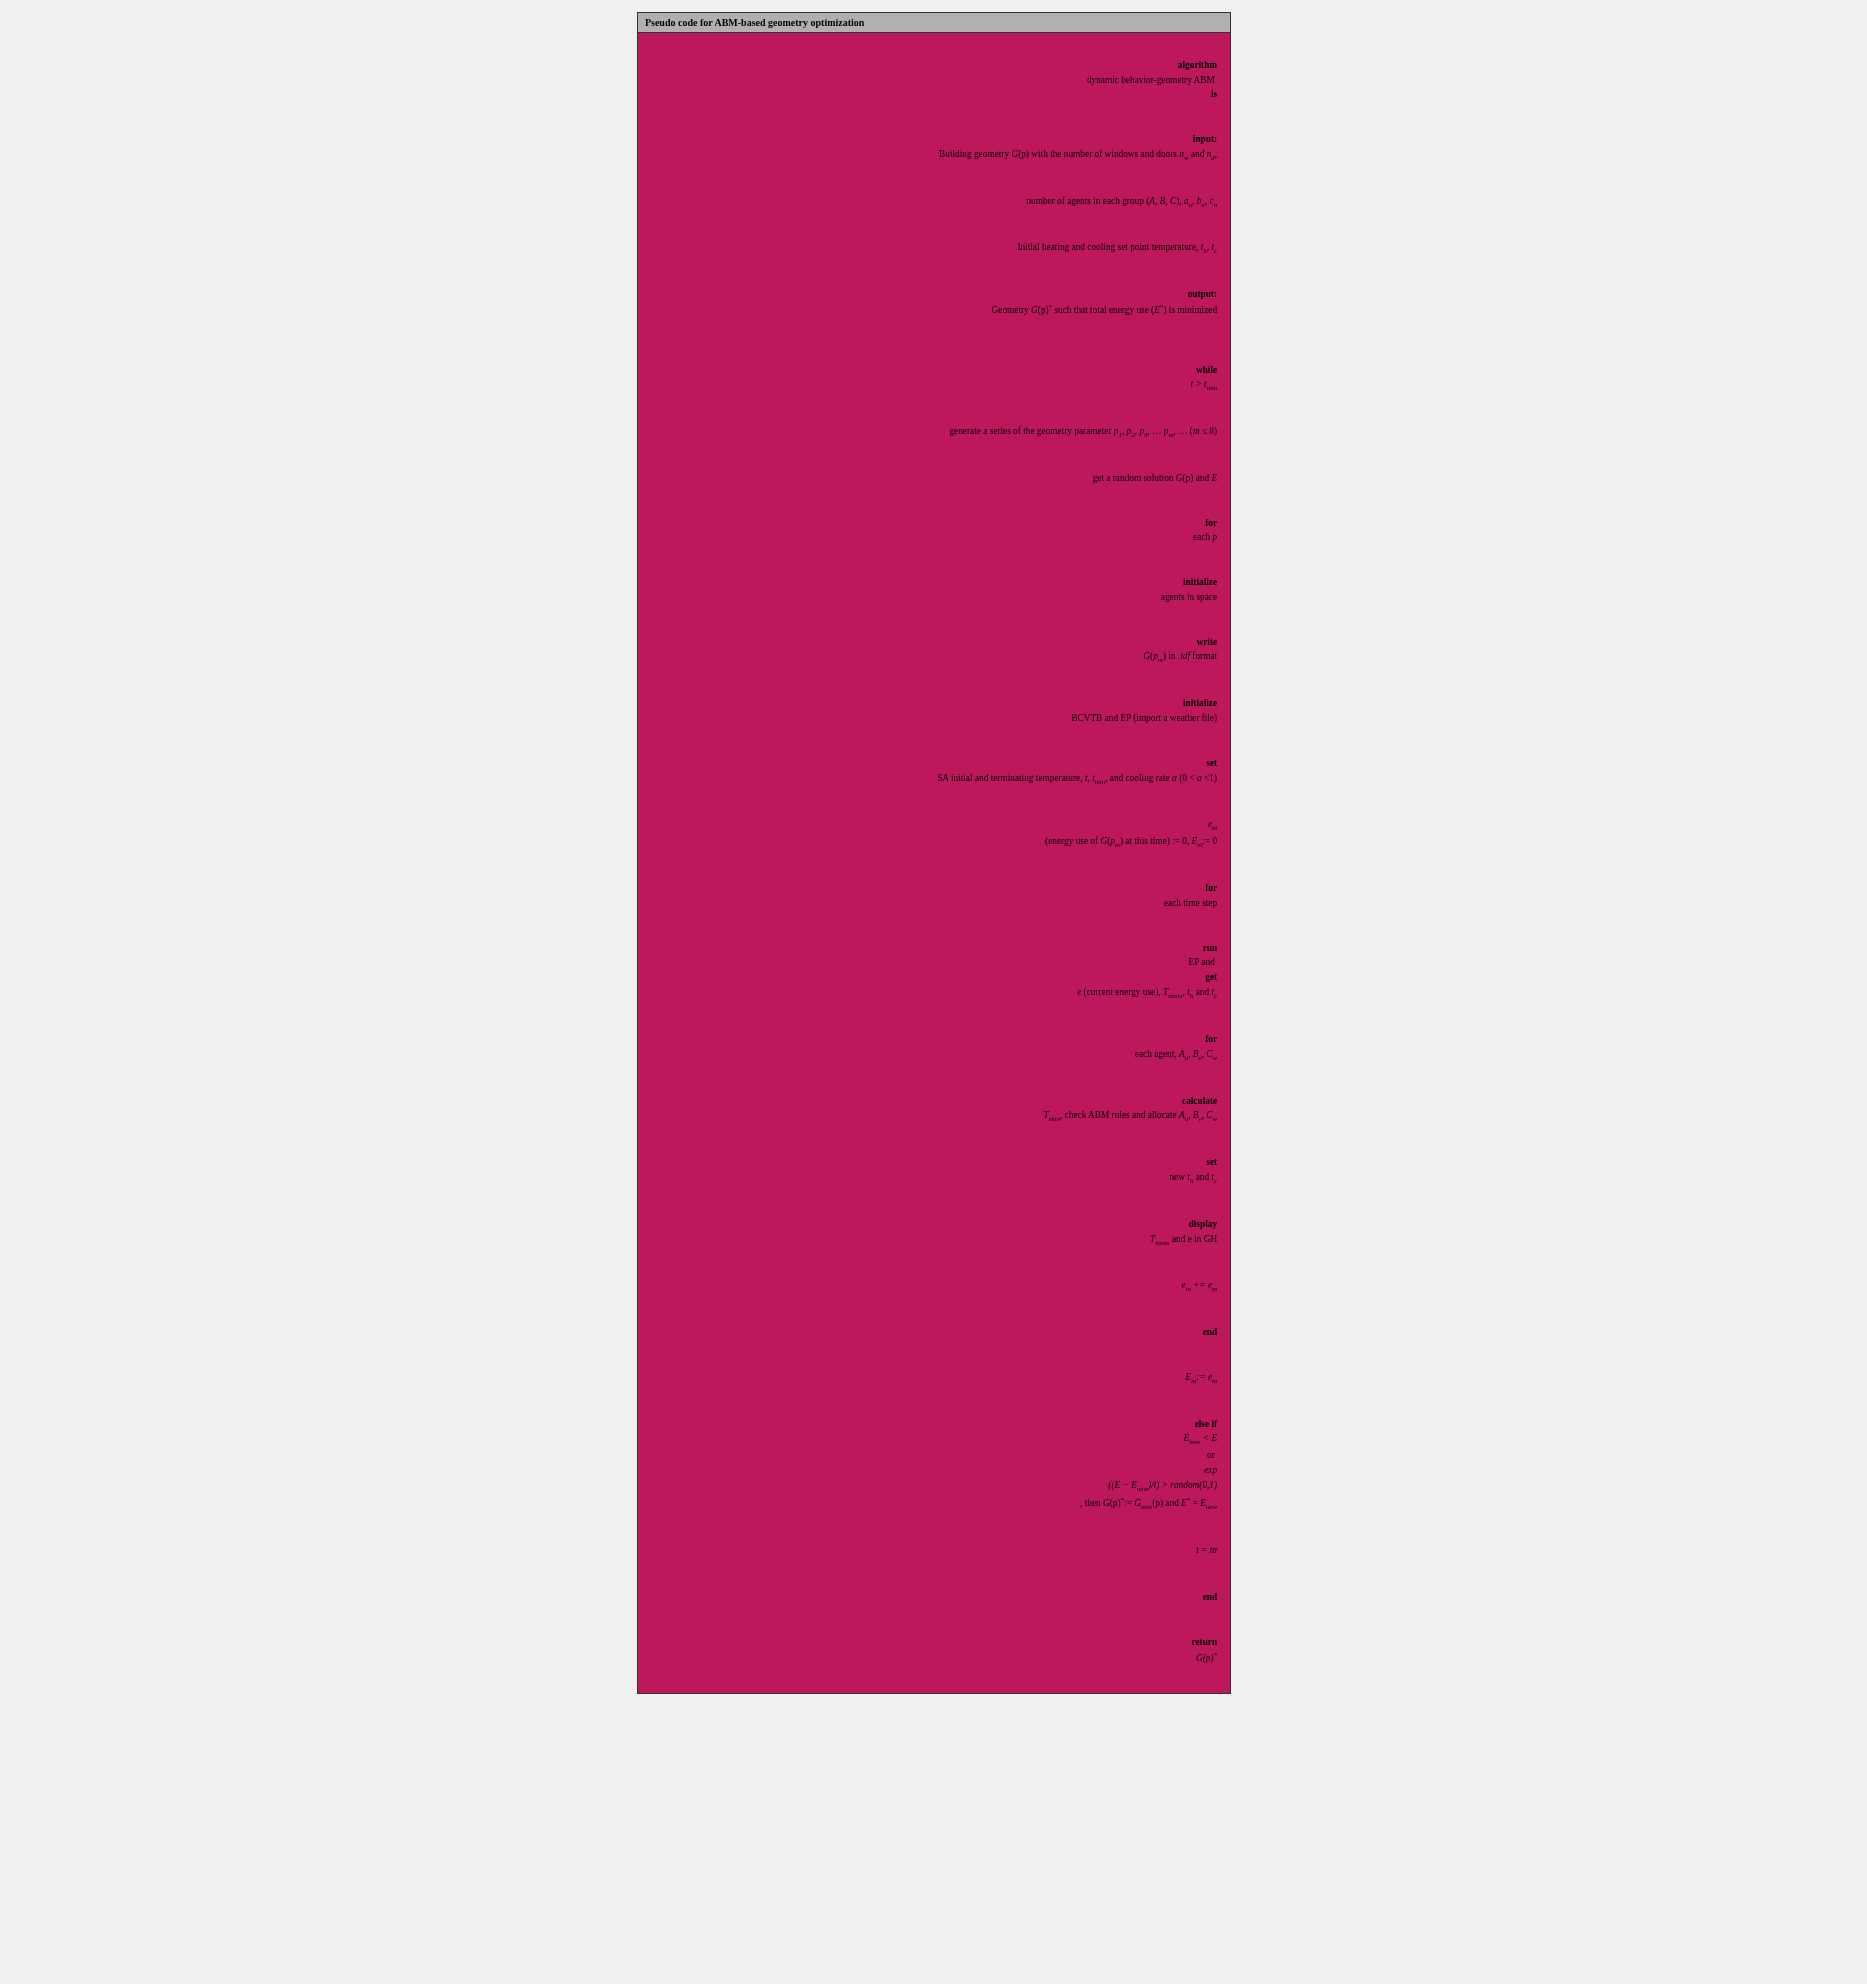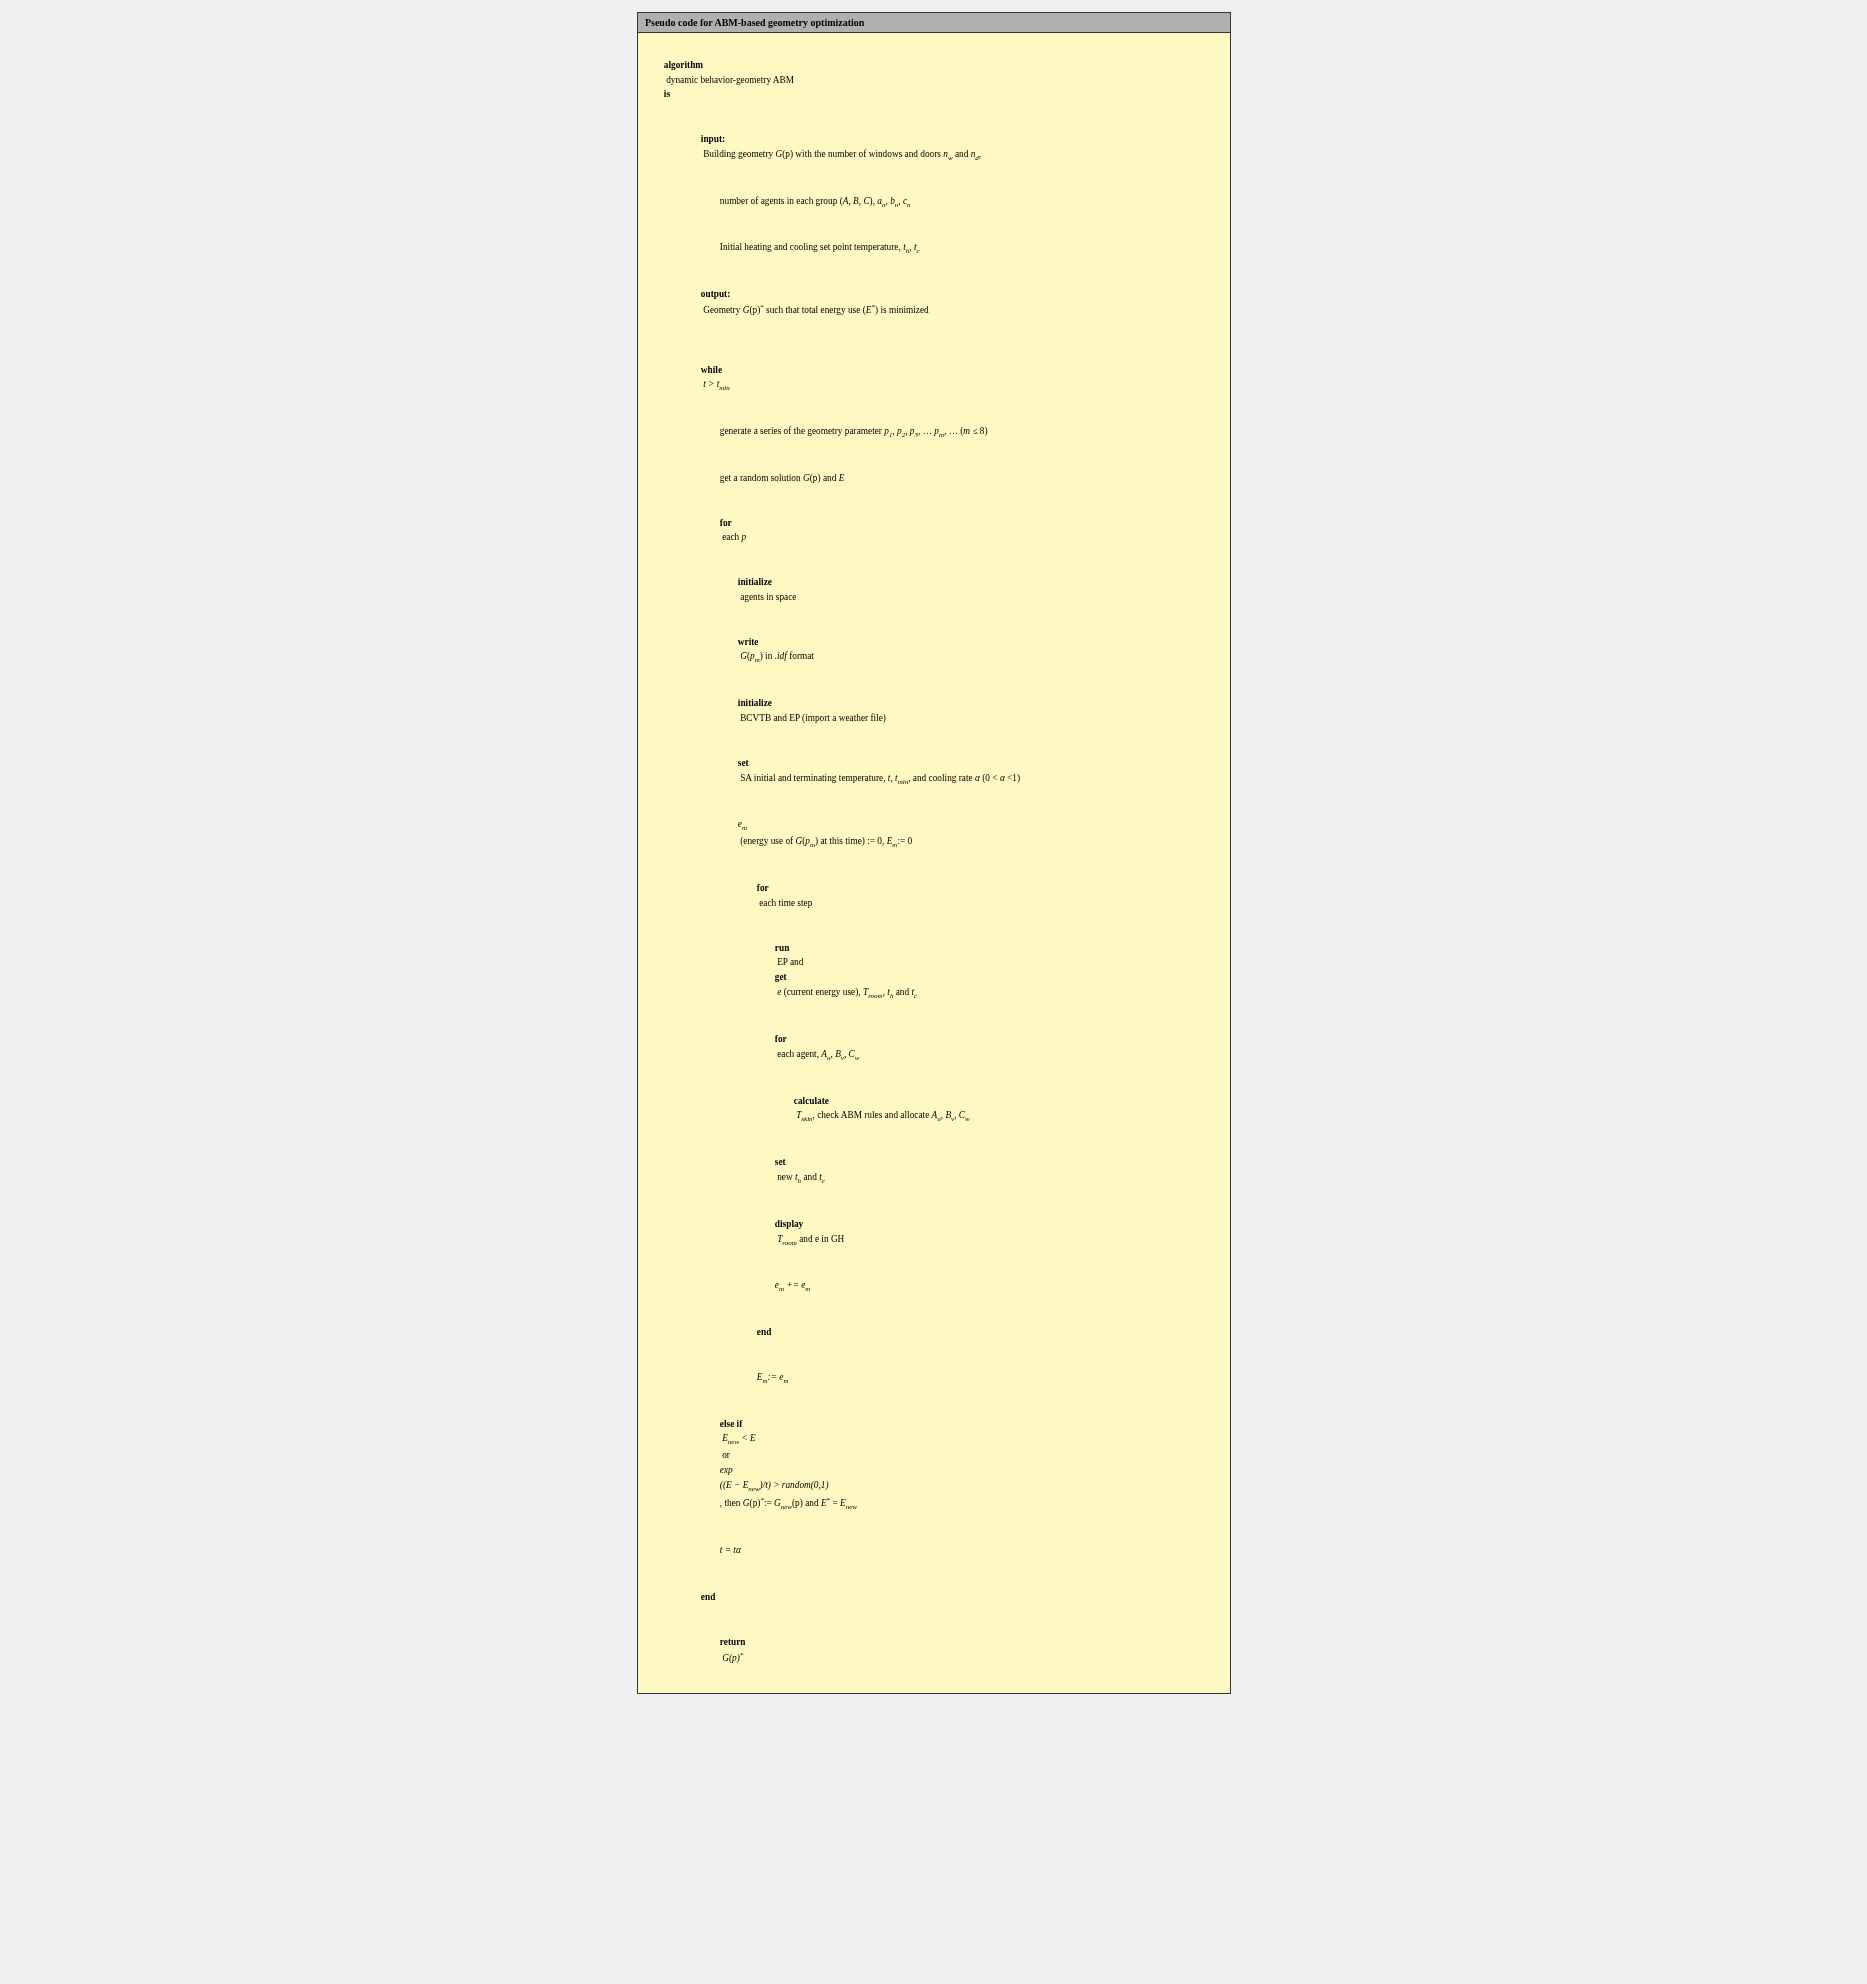--- a/index.html
+++ b/index.html
@@ -12,21 +12,21 @@
       background: #f0f0f0;
       display: flex;
       justify-content: center;
       align-items: flex-start;
       padding: 12.4px;
       font-family: 'Times New Roman', Times, serif;
     }
 
     .pseudo-code-container {
       width: 594px;
-      background: #fef9c3;
+      background: #be185d;
       border: 1.2px solid #333;
       padding: 0;
     }
 
     .header-bar {
       background: #b0b0b0;
       padding: 3.7px 7.4px;
       border-bottom: 1.2px solid #333;
     }
 
@@ -39,20 +39,21 @@
     .content {
       padding: 10px 12.4px 12.4px 12.4px;
       font-size: 9.3px;
       line-height: 1.6;
       color: #000;
     }
 
     .line {
       display: block;
       white-space: pre-wrap;
+      text-align: right;
     }
 
     .bold {
       font-weight: bold;
     }
 
     .italic {
       font-style: italic;
     }
 

